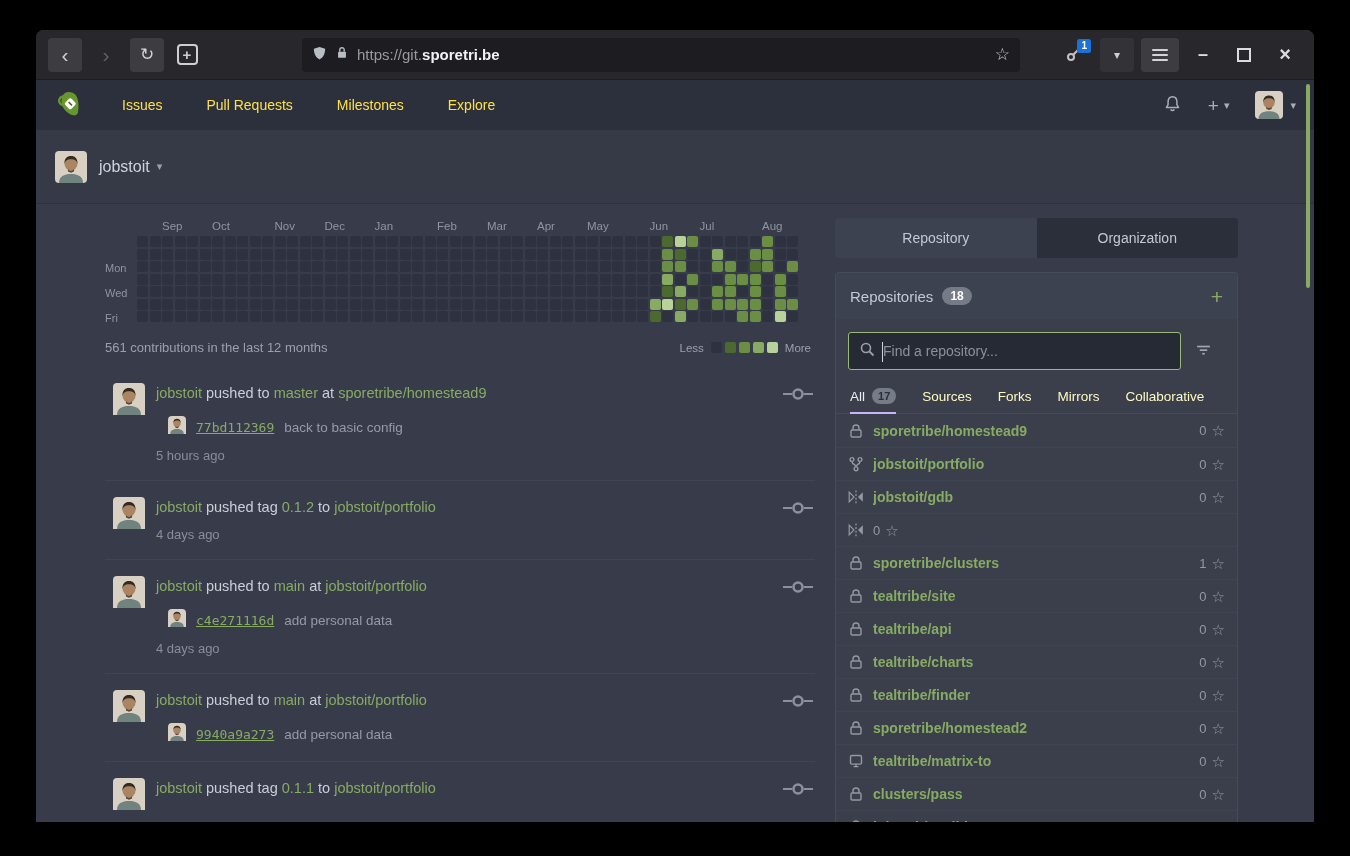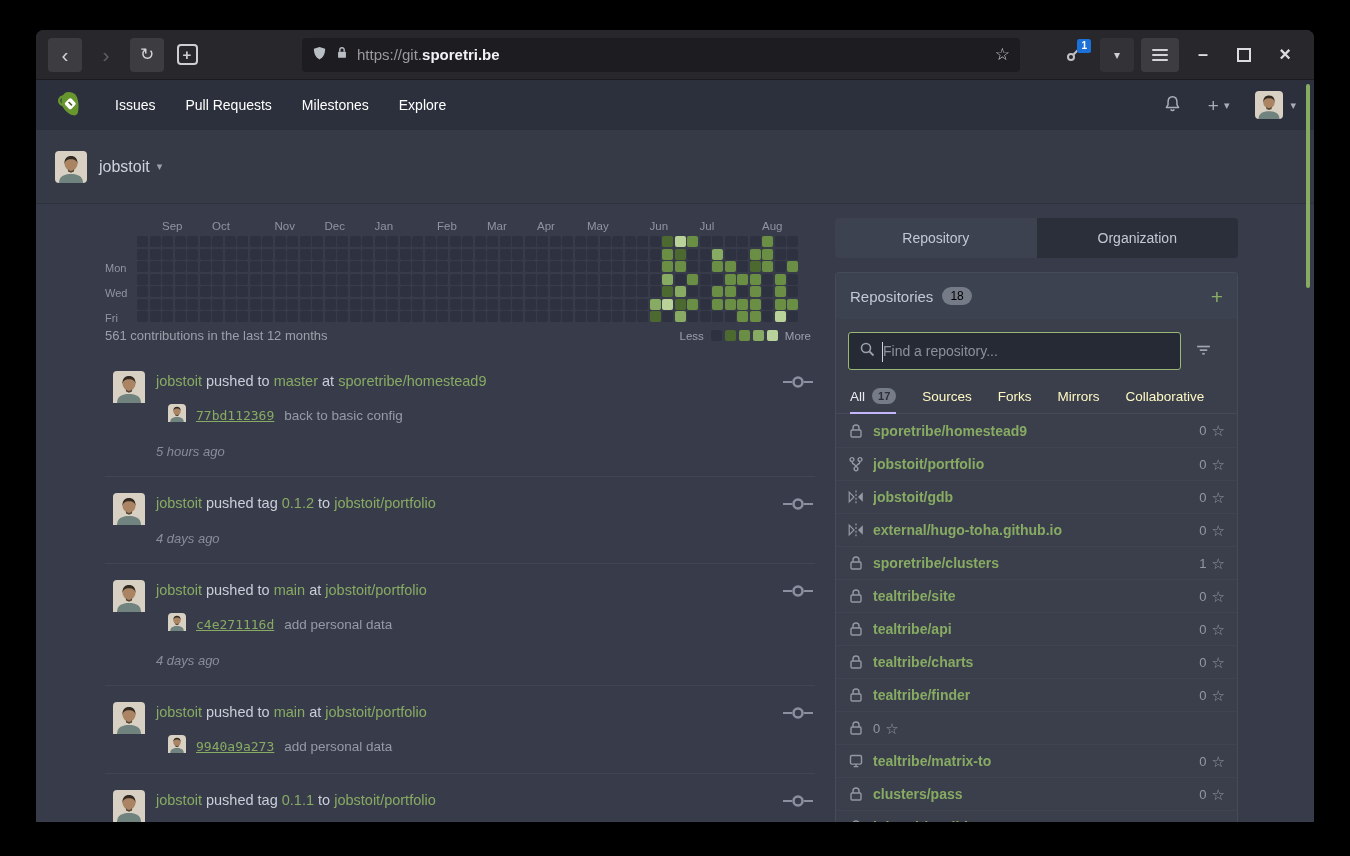--- a/index.html
+++ b/index.html
@@ -33,21 +33,21 @@
   .burger{width:38px;height:34px;background:#3c3c41;border-radius:4px;display:flex;flex-direction:column;
           align-items:center;justify-content:center;gap:3px;}
   .burger i{display:block;width:16px;height:2px;background:#d4d4d8;border-radius:1px;}
   .winctl{width:34px;height:34px;display:flex;align-items:center;justify-content:center;color:#dcdce0;}
   .winctl.min{font-size:18px;font-weight:bold;}
   .winctl .maxsq{width:10px;height:10px;border:2px solid #dcdce0;}
   .winctl.cls{font-size:20px;font-weight:bold;}
   
   .gnav{height:50px;background:#2c303c;display:flex;align-items:center;padding:0 18px;box-sizing:border-box;}
   .gnav .logo{margin-right:16px;display:flex;align-items:center;}
-  .gnav a.navlink{color:#ffffff;font-size:14px;margin:0 15px;text-decoration:none;}
+  .gnav a.navlink{color:#fde047;font-size:14px;margin:0 22px;text-decoration:none;}
   .gnav .right{margin-left:auto;display:flex;align-items:center;gap:26px;}
   .plusgrp{display:flex;align-items:center;gap:5px;color:#a6adb8;}
   .plusgrp .pl{font-size:19px;line-height:1;}
   .plusgrp .cr,.avgrp .cr{font-size:11px;color:#a6adb8;}
   .avgrp{display:flex;align-items:center;gap:7px;}
   .avatar{border-radius:4px;overflow:hidden;display:block;}
   
   .ctx{height:74px;background:#363a47;display:flex;align-items:center;padding:0 19px;box-sizing:border-box;
        border-bottom:1px solid #2e3240;}
   .ctx .name{color:#cdd2db;font-size:16px;margin-left:12px;}
@@ -59,47 +59,47 @@
   
   .hm{position:relative;margin-top:2px;}
   .hm-months{position:relative;height:16px;margin-left:32px;}
   .hm-months span{position:absolute;top:0;font-size:11.5px;color:#8f95a0;}
   .hm-wrap{position:relative;margin-left:32px;}
   .hm-grid{display:grid;grid-auto-flow:column;grid-template-rows:repeat(7,11px);
            grid-template-columns:repeat(53,11px);gap:1.5px;}
   .hm-cell{width:11px;height:11px;border-radius:2px;background:#2e3240;}
   .hm-days{position:absolute;left:-32px;top:12px;width:30px;height:100%;}
   .hm-days span{position:absolute;font-size:11px;color:#8f95a0;}
-  .hm-foot{display:flex;align-items:center;margin-top:6px;margin-left:0;}
+  .hm-foot{display:flex;align-items:center;margin-top:18px;margin-left:0;}
   .hm-summary{font-size:13px;color:#9aa0ab;}
   .hm-legend{margin-left:auto;display:flex;align-items:center;gap:3px;}
   .hm-legend .lbl{font-size:11.5px;color:#9aa0ab;margin:0 4px;}
   .hm-legend .sq{width:11px;height:11px;border-radius:2px;}
   
   .feed{margin-top:12px;}
   .feed-item{position:relative;padding:16px 0 16px 51px;min-height:20px;}
   .feed-item + .feed-item{border-top:1px solid #404552;}
   .feed-avatar{position:absolute;left:8px;top:16px;}
   .feed-head{font-size:14.5px;color:#c9cfd9;line-height:20px;}
   .feed-head a{color:#87ab63;text-decoration:none;}
   .feed-commit{display:flex;align-items:center;gap:10px;margin:13px 0 0 12px;}
   .feed-commit .sha{font-family:"DejaVu Sans Mono",monospace;font-size:13px;color:#87ab63;}
   .feed-commit .msg{font-size:13.5px;color:#959ba6;}
-  .feed-time{margin-top:18px;font-size:13px;font-style:italic;color:#878d99;line-height:16px;}
+  .feed-time{margin-top:10px;font-size:13px;color:#878d99;line-height:16px;}
   .feed-glyph{position:absolute;right:2px;top:20px;}
   
   .tabs{display:flex;height:40px;border-radius:4px;overflow:hidden;}
   .tab{flex:1;display:flex;align-items:center;justify-content:center;font-size:14px;color:#c3c9d4;
        background:#2b2f3a;}
   .tab.active{background:#3d4250;}
   .panel{margin-top:14px;background:#3b3f4b;border:1px solid #454b59;border-radius:4px 4px 0 0;border-bottom:none;}
   .panel-head{height:46px;background:#3d4250;display:flex;align-items:center;padding:0 14px;
               border-bottom:1px solid #32364233;border-radius:4px 4px 0 0;}
   .panel-head .title{font-size:15px;color:#c3c9d4;}
-  .cnt-badge{margin-left:9px;background:#757b87;color:#000000;font-size:12px;font-weight:normal;
+  .cnt-badge{margin-left:9px;background:#757b87;color:#ffffff;font-size:12px;font-weight:bold;
              border-radius:10px;padding:2px 8px;line-height:1.2;}
   .panel-head .addbtn{margin-left:auto;color:#87ab63;font-size:21px;line-height:1;}
   .searchrow{display:flex;align-items:center;padding:12px 12px 10px 12px;gap:0;}
   .searchbox{position:relative;flex:1;height:38px;background:#262a34;border:1px solid #9ab877;border-radius:3px;
              display:flex;align-items:center;box-sizing:border-box;padding:0 10px;gap:8px;}
   .searchbox input{flex:1;background:transparent;border:none;outline:none;color:#c9cfd9;font-size:14px;
                    font-family:"Liberation Sans",sans-serif;padding:0;}
   .searchbox input::placeholder{color:#8b919c;opacity:1;}
   .searchcaret{position:absolute;left:33px;top:9px;width:1px;height:20px;background:#cfd3da;}
   .filterbtn{width:44px;height:38px;display:flex;align-items:center;justify-content:center;}
@@ -847,21 +847,20 @@
               <span class="rstar">☆</span>
             </div>
             <div class="repo-row">
               <span class="ric">
                 <svg width="16" height="16" viewBox="0 0 16 16">
                   <path d="M1.2 3.2 L6 8 L1.2 12.8 Z" fill="none" stroke="#9399a3" stroke-width="1.2"></path>
                   <path d="M14.8 3.2 L10 8 L14.8 12.8 Z" fill="#9399a3"></path>
                   <line x1="8" y1="1.5" x2="8" y2="14.5" stroke="#9399a3" stroke-width="1.2" stroke-dasharray="2 1.6"></line>
                 </svg>
               </span>
-              <a class="rname" href="#">external/hugo-toha.github.io</a>
               <span class="rstars">0</span>
               <span class="rstar">☆</span>
             </div>
             <div class="repo-row">
               <span class="ric">
                 <svg width="16" height="16" viewBox="0 0 16 16">
                   <rect x="3" y="7" width="10" height="7" rx="1.2" fill="none" stroke="#9399a3" stroke-width="1.4"></rect>
                   <path d="M5 7 V5 a3 3 0 0 1 6 0 V7" fill="none" stroke="#9399a3" stroke-width="1.4"></path>
                 </svg>
               </span>
@@ -913,20 +912,21 @@
               <span class="rstars">0</span>
               <span class="rstar">☆</span>
             </div>
             <div class="repo-row">
               <span class="ric">
                 <svg width="16" height="16" viewBox="0 0 16 16">
                   <rect x="3" y="7" width="10" height="7" rx="1.2" fill="none" stroke="#9399a3" stroke-width="1.4"></rect>
                   <path d="M5 7 V5 a3 3 0 0 1 6 0 V7" fill="none" stroke="#9399a3" stroke-width="1.4"></path>
                 </svg>
               </span>
+              <a class="rname" href="#">sporetribe/homestead2</a>
               <span class="rstars">0</span>
               <span class="rstar">☆</span>
             </div>
             <div class="repo-row">
               <span class="ric">
                 <svg width="16" height="16" viewBox="0 0 16 16">
                   <rect x="2.5" y="2.5" width="11" height="8.6" rx="1.4" fill="none" stroke="#9399a3" stroke-width="1.4"></rect>
                   <path d="M8 11.1 V13.6 M5.6 13.6 h4.8" fill="none" stroke="#9399a3" stroke-width="1.4"></path>
                 </svg>
               </span>

